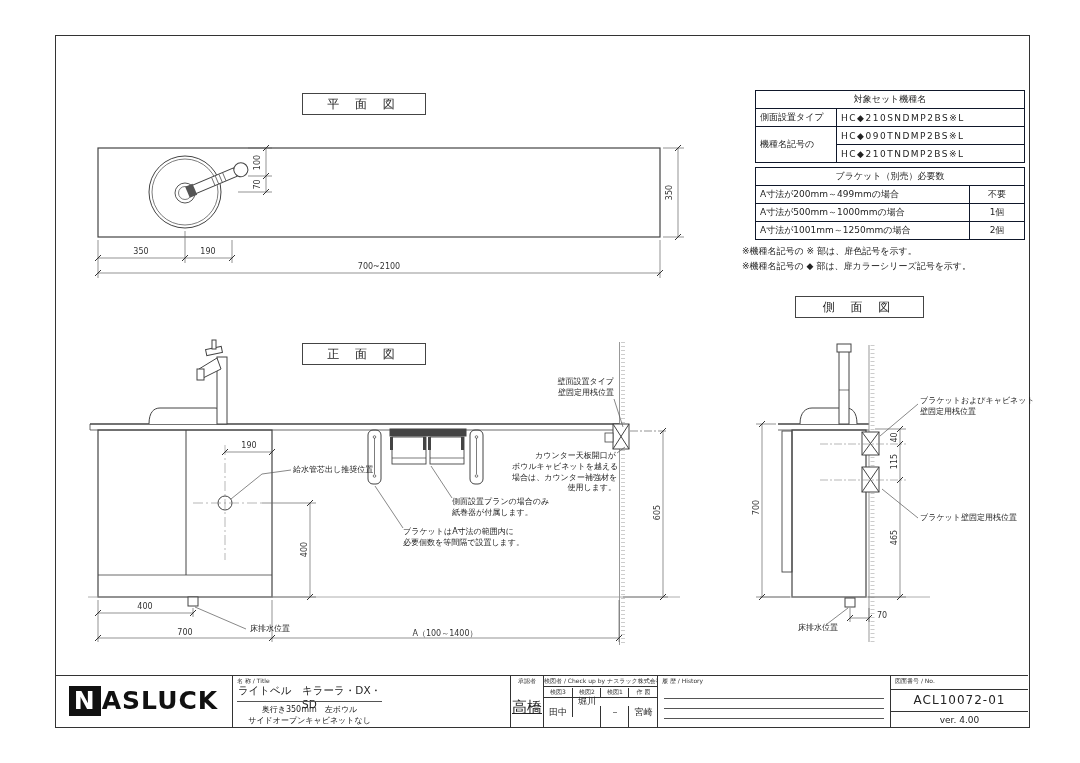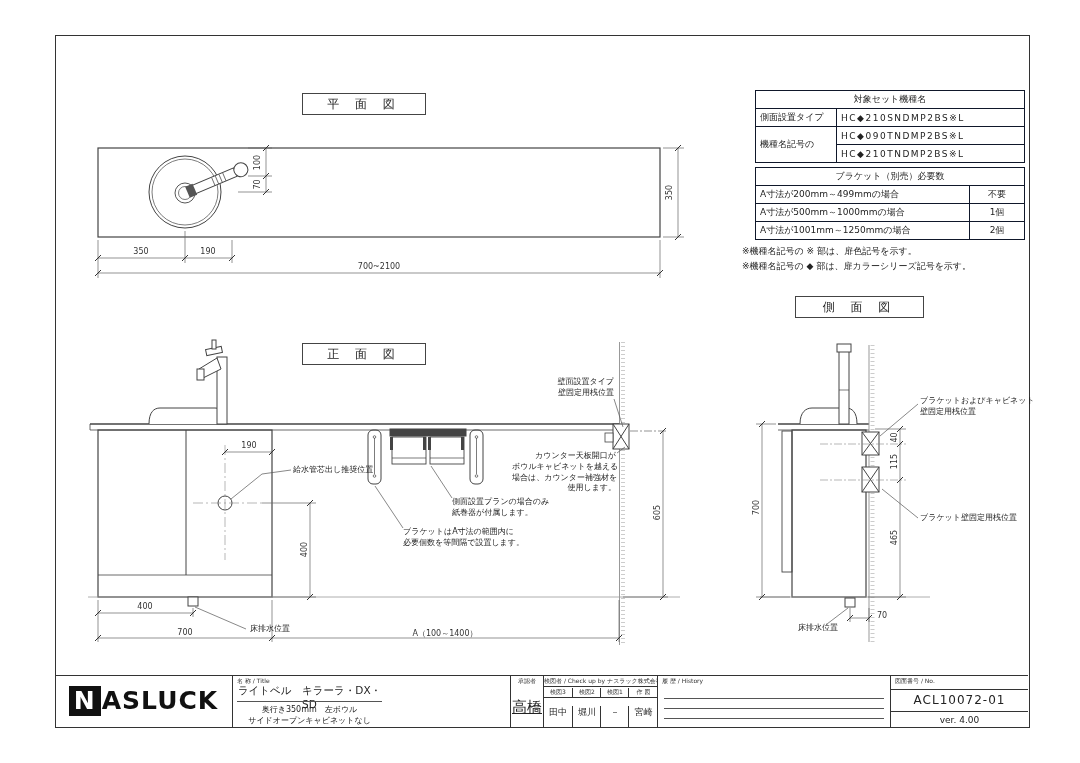--- a/index.html
+++ b/index.html
@@ -313,21 +313,21 @@
 
     <div class="cell" style="left:488px;width:114px;">
       <div class="tiny ctr" style="position:absolute;left:0;right:0;top:1px;white-space:nowrap;overflow:hidden;">検図者 / Check up by ナスラック株式会社</div>
       <div style="position:absolute;left:0;right:0;top:10px;border-top:1px solid #333;"></div>
       <div style="position:absolute;left:0;right:0;top:21px;border-top:1px solid #333;"></div>
       <div class="tiny ctr" style="position:absolute;left:0;top:12px;width:28px;">検図3</div>
       <div class="tiny ctr" style="position:absolute;left:28px;top:12px;width:28px;border-left:1px solid #333;">検図2</div>
       <div class="tiny ctr" style="position:absolute;left:56px;top:12px;width:28px;border-left:1px solid #333;">検図1</div>
       <div class="tiny ctr" style="position:absolute;left:84px;top:12px;width:29px;border-left:1px solid #333;">作 図</div>
       <div class="ctr" style="position:absolute;left:0;top:30px;width:28px;font-size:9px;">田中</div>
-      <div class="ctr" style="position:absolute;left:28px;top:30px;width:28px;font-size:9px;border-left:1px solid #333;height:22px;">堀川</div>
+      <div class="ctr" style="position:absolute;left:28px;top:19px;width:28px;font-size:9px;border-left:1px solid #333;height:22px;">堀川</div>
       <div class="ctr" style="position:absolute;left:56px;top:30px;width:28px;font-size:9px;border-left:1px solid #333;height:22px;">－</div>
       <div class="ctr" style="position:absolute;left:84px;top:30px;width:29px;font-size:9px;border-left:1px solid #333;height:22px;">宮崎</div>
     </div>
 
     <div class="cell" style="left:602px;width:233px;">
       <div class="tiny" style="position:absolute;left:4px;top:1px;">履 歴 / History</div>
       <div class="hline" style="top:22px;"></div>
       <div class="hline" style="top:32px;"></div>
       <div class="hline" style="top:42px;"></div>
     </div>

